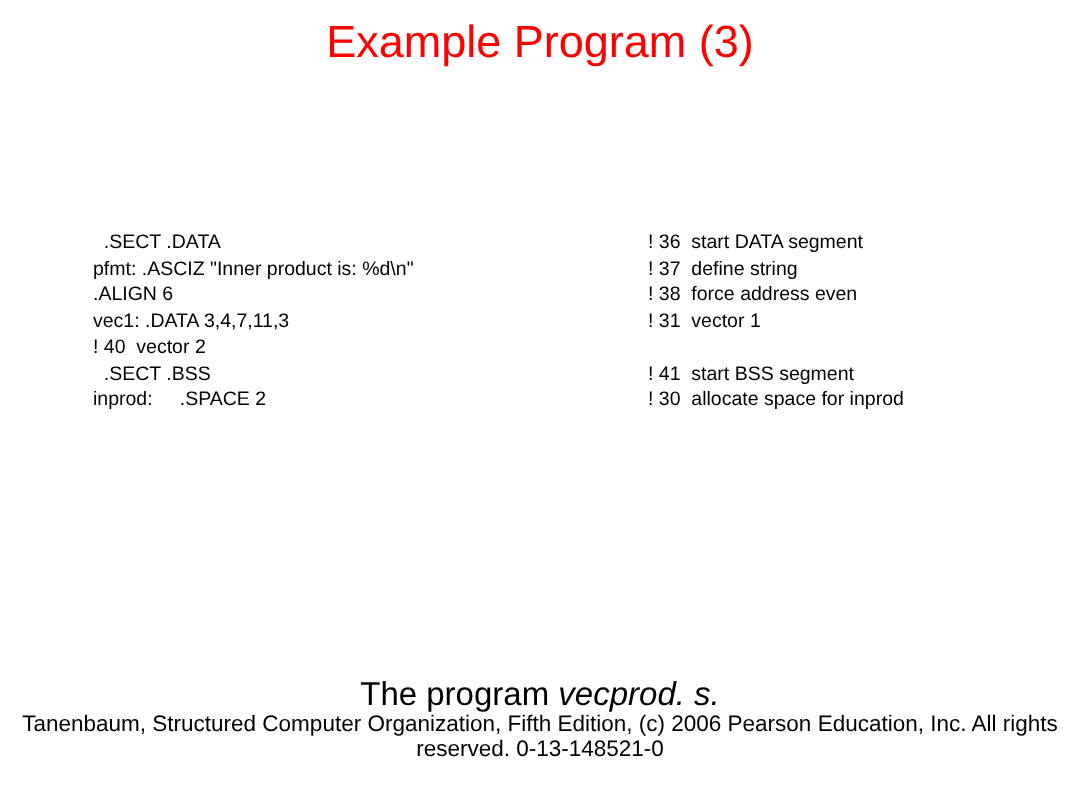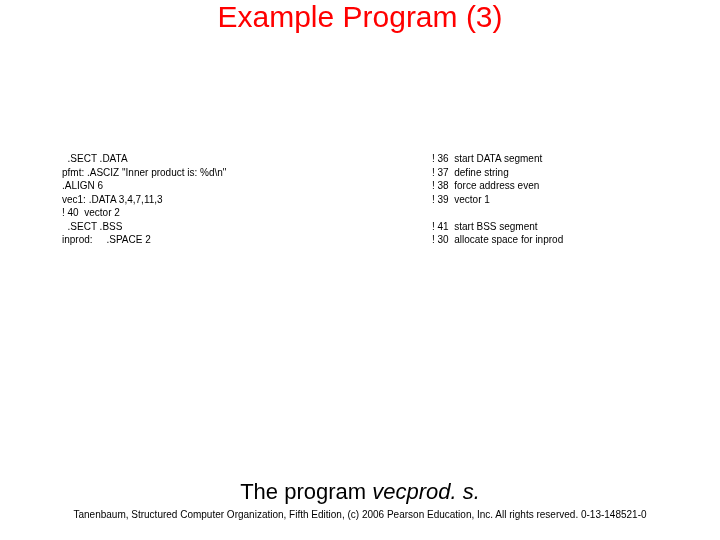--- a/index.html
+++ b/index.html
@@ -8,58 +8,59 @@
     height: 540px;
     background: #ffffff;
     font-family: Arial, Helvetica, sans-serif;
     position: relative;
     overflow: hidden;
   }
   .title {
     color: #ff0000;
     font-size: 30px;
     text-align: center;
+    padding-top: 12px;
     font-weight: normal;
   }
   .code-block {
     position: absolute;
     top: 152px;
     left: 62px;
     font-family: Arial, Helvetica, sans-serif;
-    font-size: 10px;
+    font-size: 13px;
     color: #000000;
     line-height: 1.35;
   }
   .code-row {
     display: flex;
   }
   .code-left {
     width: 370px;
     white-space: pre;
   }
   .code-right {
     white-space: pre;
   }
   .caption {
     position: absolute;
-    bottom: 35px;
+    bottom: 64px;
     width: 100%;
     text-align: center;
     font-size: 22px;
     color: #000000;
   }
   .caption .ital {
     font-style: italic;
   }
   .footer {
     position: absolute;
-    bottom: 20px;
+    bottom: 32px;
     width: 100%;
     text-align: center;
-    font-size: 10px;
+    font-size: 15px;
     color: #000000;
   }
 </style>
 </head>
 <body>
 
 <h1 class="title">Example Program (3)</h1>
 
 <div class="code-block">
   <div class="code-row">
@@ -69,21 +70,21 @@
   <div class="code-row">
     <span class="code-left">pfmt: .ASCIZ "Inner product is: %d\n"</span>
     <span class="code-right">! 37  define string</span>
   </div>
   <div class="code-row">
     <span class="code-left">.ALIGN 6</span>
     <span class="code-right">! 38  force address even</span>
   </div>
   <div class="code-row">
     <span class="code-left">vec1: .DATA 3,4,7,11,3</span>
-    <span class="code-right">! 39  vector 1</span>
+    <span class="code-right">! 31  vector 1</span>
   </div>
   <div class="code-row">
     <span class="code-right">! 40  vector 2</span>
   </div>
   <div class="code-row">
     <span class="code-left">  .SECT .BSS</span>
     <span class="code-right">! 41  start BSS segment</span>
   </div>
   <div class="code-row">
     <span class="code-left">inprod:     .SPACE 2</span>

